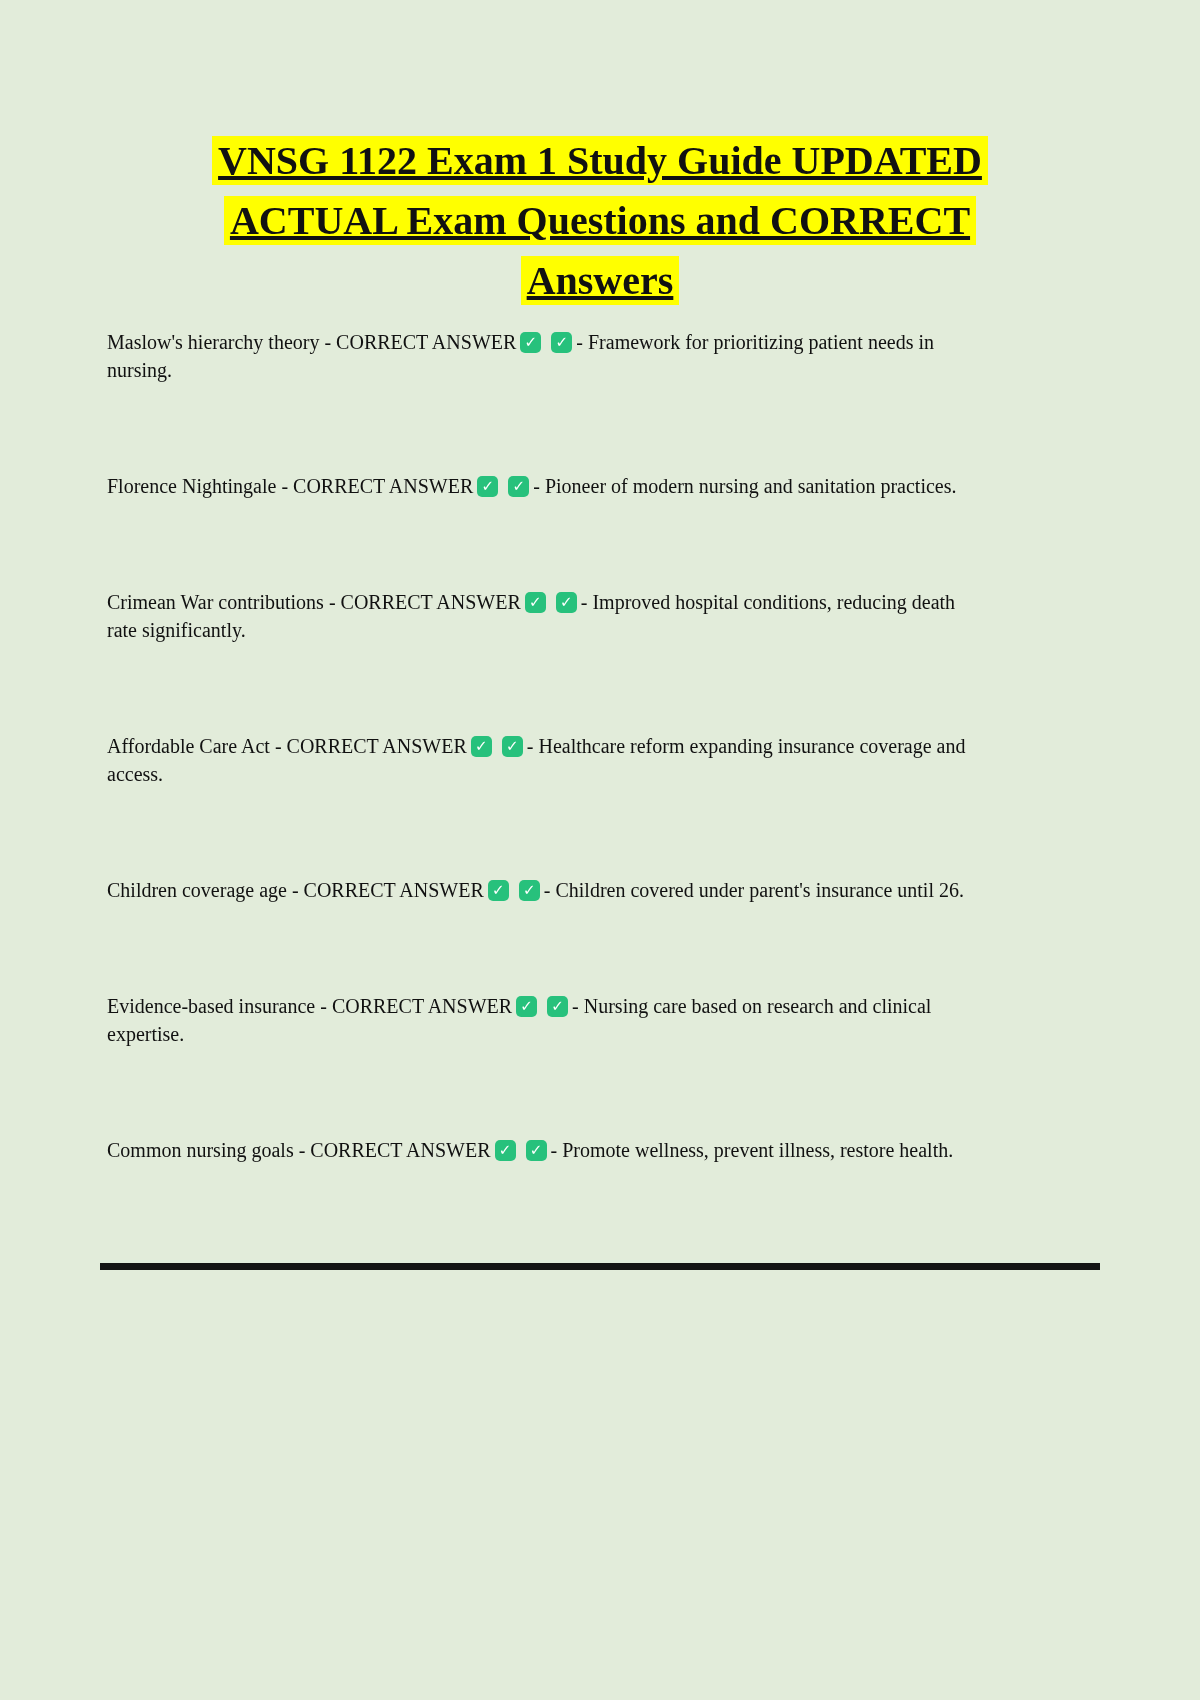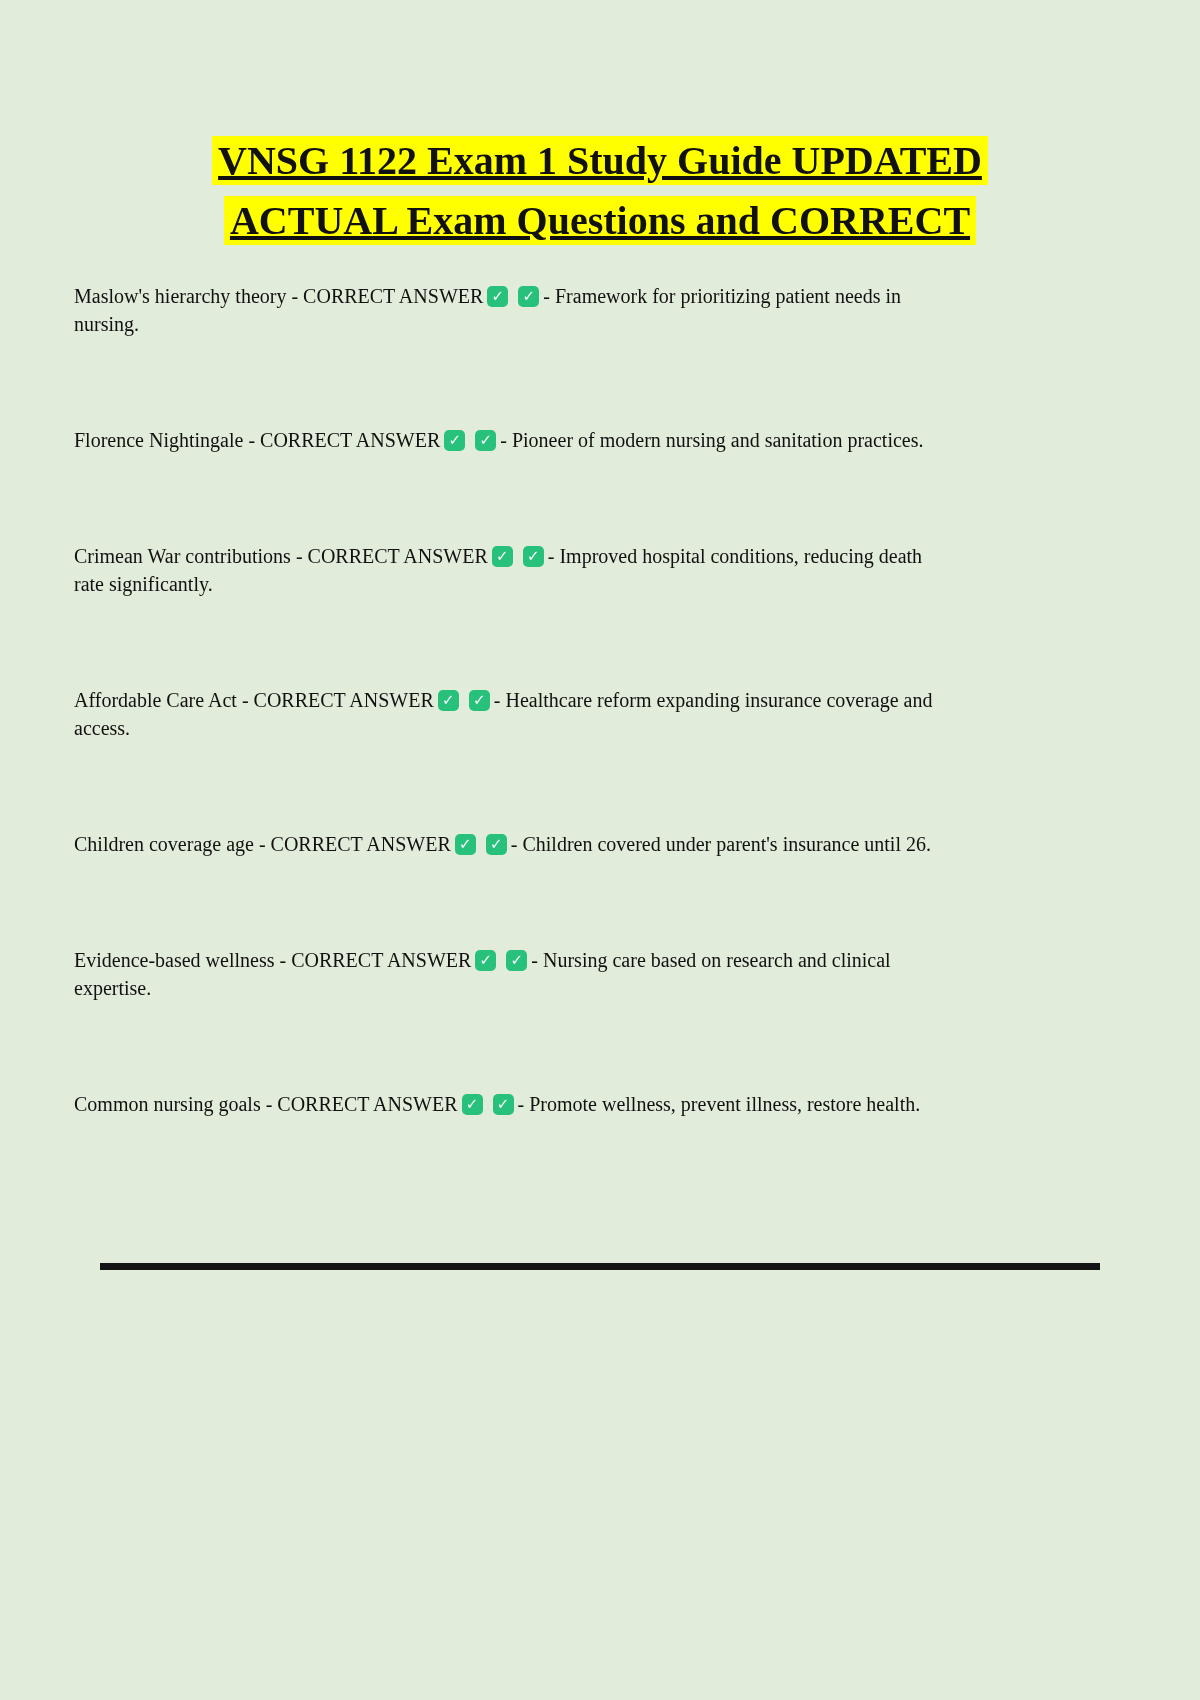--- a/index.html
+++ b/index.html
@@ -32,22 +32,22 @@
     background: #ffff00;
     font-weight: bold;
     font-size: 40px;
     text-decoration: underline;
     padding: 2px 6px;
   }
   .title-row {
     margin: 0 0 2px 0;
   }
   .content {
-    margin-top: 32px;
-    padding-left: 74px;
+    margin-top: 18px;
+    padding-left: 107px;
     width: 860px;
   }
   .qa {
     font-size: 20px;
     line-height: 28px;
     margin: 0 0 88px 0;
   }
   .qa:last-child {
     margin-bottom: 0;
   }
@@ -88,35 +88,36 @@
   }
 </style>
 </head>
 <body>
 
 <div class="page">
 
   <div class="title-wrap">
     <div class="title-row"><span class="title-line"><span>VNSG 1122 Exam 1 Study Guide UPDATED</span></span></div>
     <div class="title-row"><span class="title-line"><span>ACTUAL Exam Questions and CORRECT</span></span></div>
+    <div class="title-row"><span class="title-line"><span>Answers</span></span></div>
   </div>
 
   <div class="content" id="qa-list">
     <p class="qa"><span class="term">Maslow's hierarchy theory</span> <span class="label">- CORRECT ANSWER</span><span class="check-icon"></span><span class="check-icon"></span><span class="answer">- Framework for prioritizing patient needs in nursing.</span></p>
 
 
     <p class="qa"><span class="term">Florence Nightingale</span> <span class="label">- CORRECT ANSWER</span><span class="check-icon"></span><span class="check-icon"></span><span class="answer">- Pioneer of modern nursing and sanitation practices.</span></p>
 
     <p class="qa"><span class="term">Crimean War contributions</span> <span class="label">- CORRECT ANSWER</span><span class="check-icon"></span><span class="check-icon"></span><span class="answer">- Improved hospital conditions, reducing death rate significantly.</span></p>
 
 
     <p class="qa"><span class="term">Affordable Care Act</span> <span class="label">- CORRECT ANSWER</span><span class="check-icon"></span><span class="check-icon"></span><span class="answer">- Healthcare reform expanding insurance coverage and access.</span></p>
 
     <p class="qa"><span class="term">Children coverage age</span> <span class="label">- CORRECT ANSWER</span><span class="check-icon"></span><span class="check-icon"></span><span class="answer">- Children covered under parent's insurance until 26.</span></p>
 
-    <p class="qa"><span class="term">Evidence-based wellness</span> <span class="label">- CORRECT ANSWER</span><span class="check-icon"></span><span class="check-icon"></span><span class="answer">- Nursing care based on research and clinical expertise.</span></p>
+    <p class="qa"><span class="term">Evidence-based insurance</span> <span class="label">- CORRECT ANSWER</span><span class="check-icon"></span><span class="check-icon"></span><span class="answer">- Nursing care based on research and clinical expertise.</span></p>
 
     <p class="qa"><span class="term">Common nursing goals</span> <span class="label">- CORRECT ANSWER</span><span class="check-icon"></span><span class="check-icon"></span><span class="answer">- Promote wellness, prevent illness, restore health.</span></p>
   </div>
 
   <div class="footer-bar"></div>
 
 </div>
 
 </body></html>

